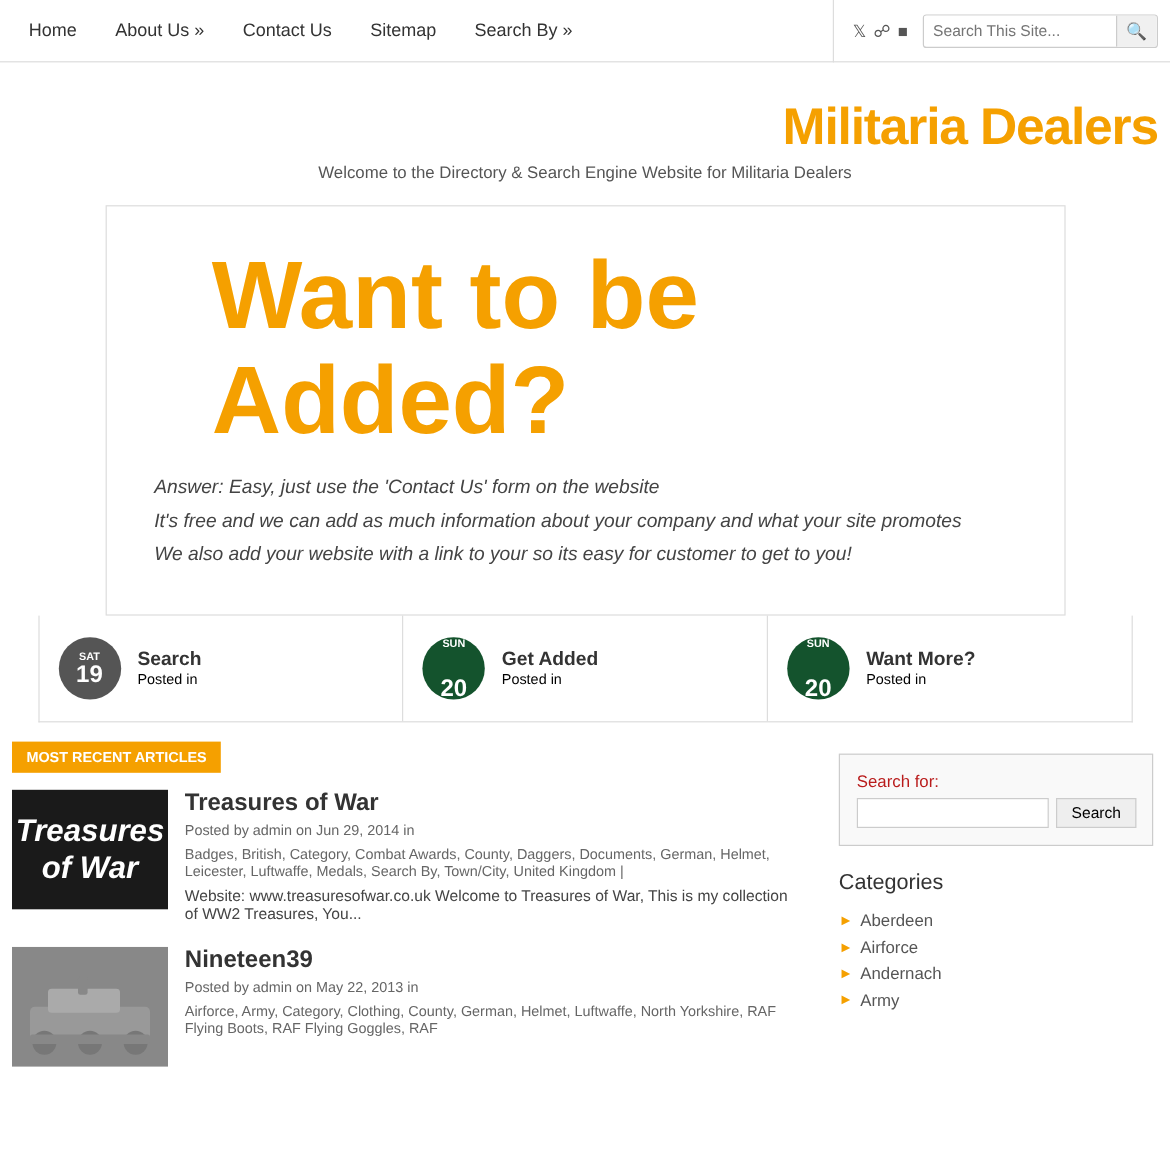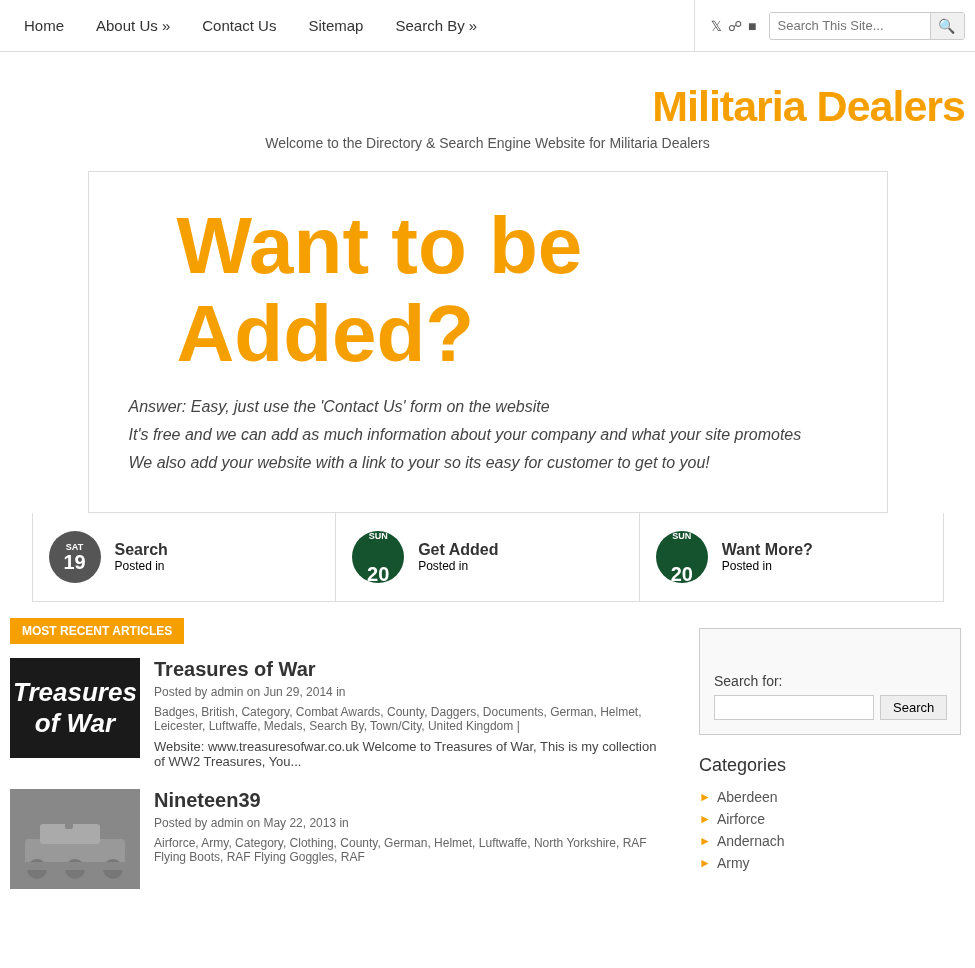--- a/index.html
+++ b/index.html
@@ -72,21 +72,21 @@
       font-style: italic;
     }
     .article-thumb-tank { background: #888; height: 100%; display: flex; align-items: center; justify-content: center; }
     .article-info {}
     .article-title { font-size: 20px; color: #333; font-weight: bold; margin-bottom: 4px; }
     .article-meta { font-size: 12px; color: #666; margin-bottom: 6px; }
     .article-tags { font-size: 12px; color: #666; }
     .article-excerpt { font-size: 13px; color: #444; margin-top: 6px; }
 
     
-    .sidebar-search-label { font-size: 14px; color: #404040; margin-bottom: 6px; margin-top: 30px; }
+    .sidebar-search-label { font-size: 14px; color: #b91c1c; margin-bottom: 6px; }
     .sidebar-search-wrap { border: 1px solid #ccc; padding: 14px; background: #f9f9f9; margin-bottom: 20px; }
     .sidebar-search-row { display: flex; align-items: center; gap: 6px; }
     .sidebar-search-input { border: 1px solid #ccc; padding: 4px 8px; font-size: 13px; width: 160px; }
     .sidebar-search-btn { background: #eee; border: 1px solid #ccc; padding: 4px 12px; cursor: pointer; font-size: 13px; }
     .sidebar-section-title { font-size: 18px; font-weight: normal; color: #333; margin: 16px 0 10px; }
     .sidebar-category-item { display: flex; align-items: center; gap: 6px; padding: 3px 0; font-size: 14px; color: #555; cursor: pointer; }
     .sidebar-category-arrow { color: #f5a000; font-size: 12px; }
   </style>
 </head>
 <body>

